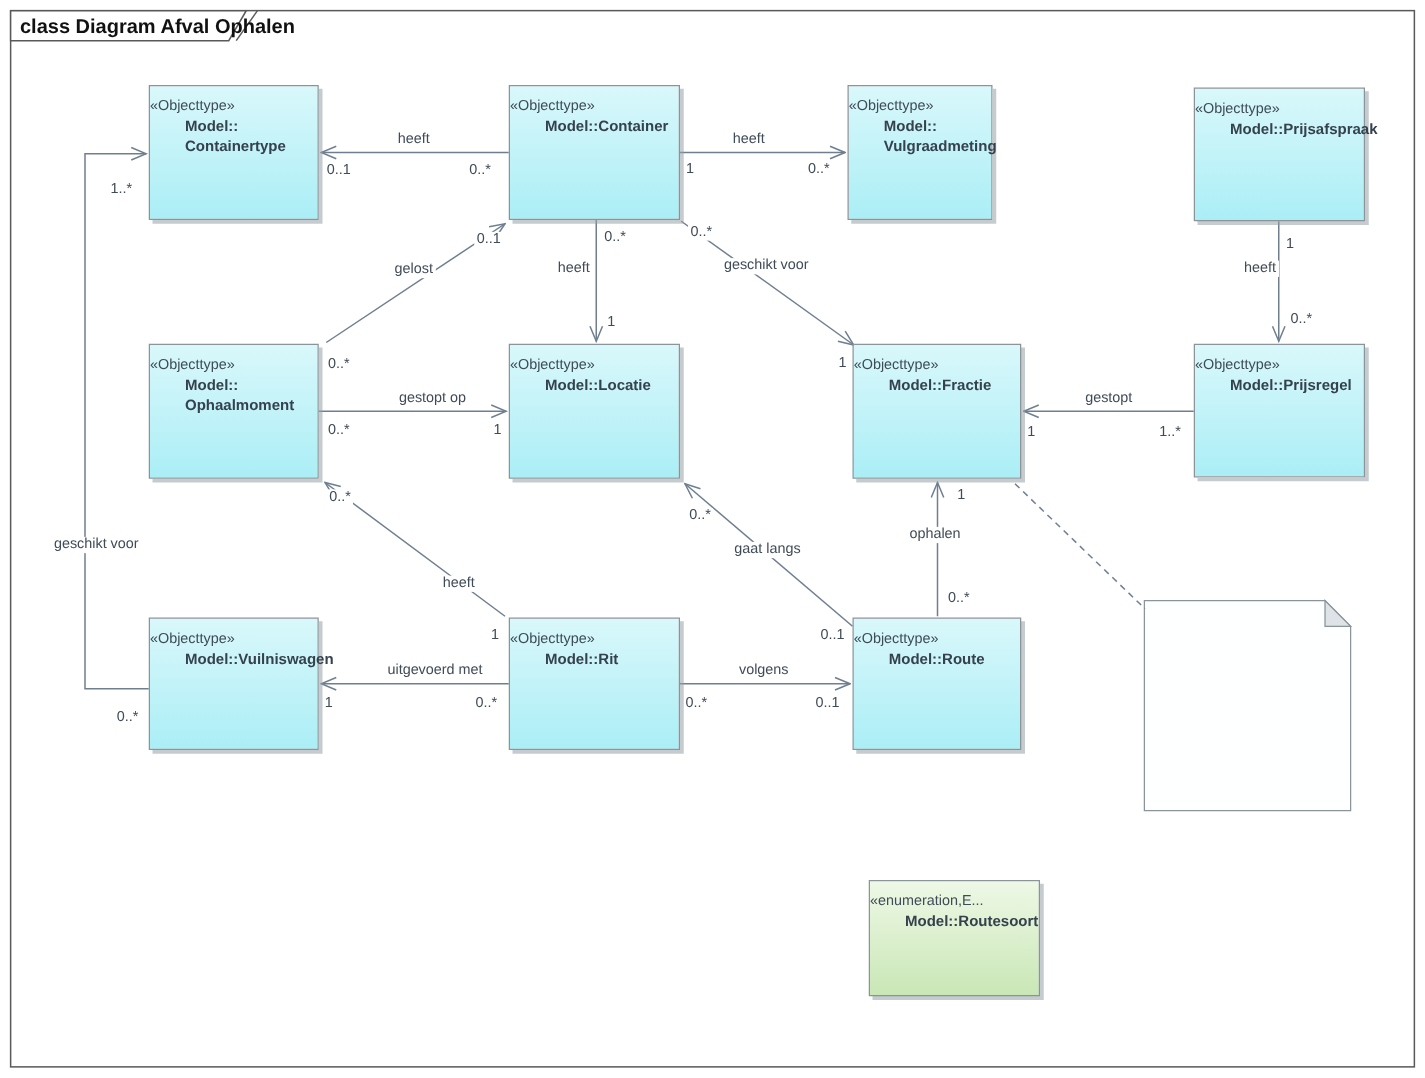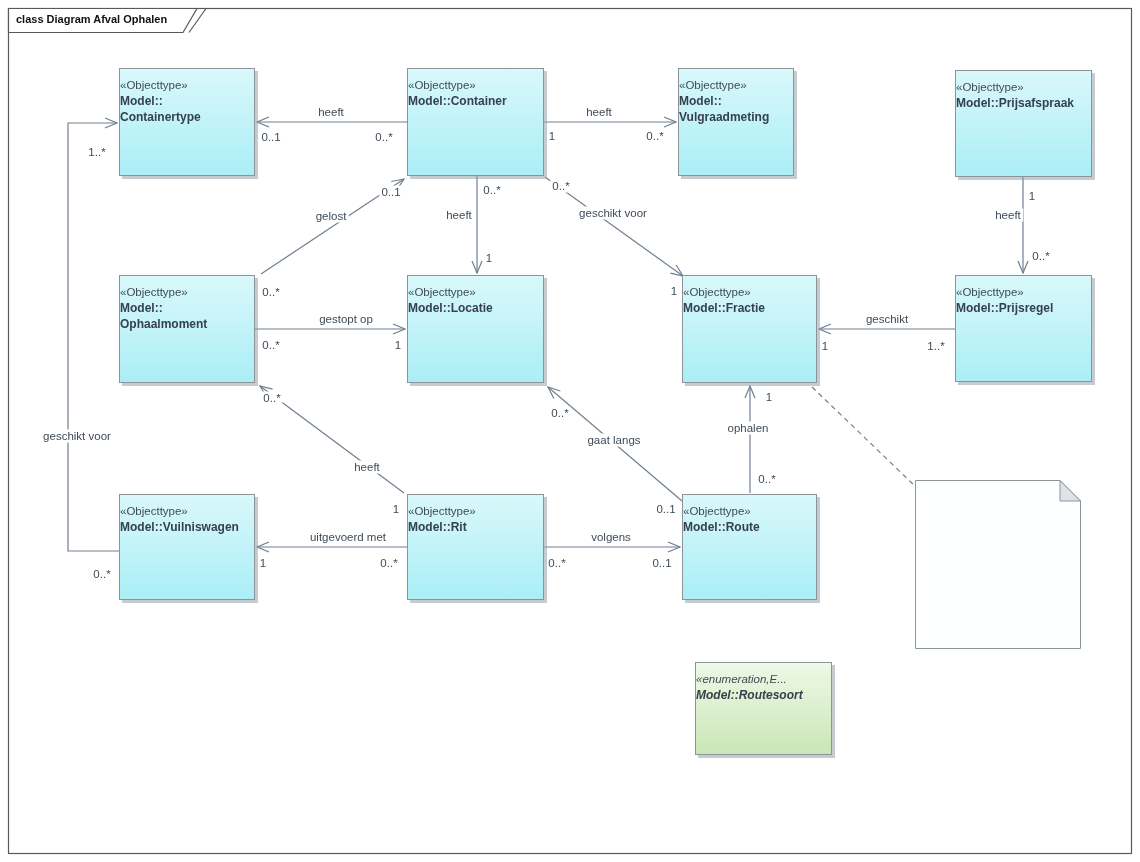--- a/index.html
+++ b/index.html
@@ -11,25 +11,25 @@
   .arrowhead{stroke:var(--line);fill:none;stroke-width:1.2;}
   .frame-shape{fill:none;stroke:#58595b;stroke-width:1.2;}
   .tab-shape{fill:#ffffff;stroke:#58595b;stroke-width:1.2;}
   .note-shape{fill:#feffff;stroke:#8a9499;stroke-width:1;}
   .note-fold{fill:#dde3e7;stroke:#8a9499;stroke-width:1;}
   .cls{position:absolute;box-sizing:border-box;border:1px solid #8a9499;
        background:linear-gradient(180deg,var(--box-top) 0%,var(--box-bottom) 100%);
        box-shadow:3px 3px 0 rgba(150,160,165,.55);text-align:left;}
   .cls.enum{background:linear-gradient(180deg,var(--enum-top) 0%,var(--enum-bottom) 100%);}
   .stereo{margin-top:8px;font-size:11.5px;color:#3f4b57;line-height:16px;}
-  .cname{font-size:12px;font-weight:bold;color:#35414d;line-height:16px;}
+  .cname{font-size:12px;font-weight:bold;color:#35414d;line-height:16px;padding-left:28px;}
   .cname span{display:block;}
   .lbl{position:absolute;transform:translate(-50%,-50%);white-space:nowrap;
        font-size:11.5px;color:#3f4b57;background:#fff;padding:0 2px;line-height:13px;}
-  .title-text{position:absolute;left:16px;top:13px;font-size:11px;font-weight:bold;color:#111;}
+  .title-text{position:absolute;left:16px;top:13px;font-size:16px;font-weight:bold;color:#111;}
   .note-text{position:absolute;font-size:11.5px;color:#3f4b57;line-height:17px;}
 </style>
 </head>
 <body>
 
 <div id="stage" style="--box-top: #d9f8fb; --box-bottom: #abeef6; --enum-top: #eef8e6; --enum-bottom: #c9e7b6; --line: #6f7f90;">
   <svg id="layer" width="1140" height="862" viewBox="0 0 1140 862">
     <defs>
       <marker id="arrow" viewBox="0 0 14 12" refX="13" refY="6" markerWidth="14" markerHeight="12" orient="auto" markerUnits="userSpaceOnUse">
         <path class="arrowhead" d="M1,1 L13,6 L1,11"></path>
@@ -74,21 +74,21 @@
     <span class="lbl" style="left: 391px; top: 192px;">0..1</span>
     <span class="lbl" style="left: 346px; top: 319px;">gestopt op</span>
     <span class="lbl" style="left: 271px; top: 345px;">0..*</span>
     <span class="lbl" style="left: 398px; top: 345px;">1</span>
     <span class="lbl" style="left: 77px; top: 436px;">geschikt voor</span>
     <span class="lbl" style="left: 102px; top: 574px;">0..*</span>
     <span class="lbl" style="left: 97px; top: 152px;">1..*</span>
     <span class="lbl" style="left: 1008px; top: 215px;">heeft</span>
     <span class="lbl" style="left: 1032px; top: 196px;">1</span>
     <span class="lbl" style="left: 1041px; top: 256px;">0..*</span>
-    <span class="lbl" style="left: 887px; top: 319px;">geschikt</span>
+    <span class="lbl" style="left: 887px; top: 319px;">gestopt</span>
     <span class="lbl" style="left: 936px; top: 346px;">1..*</span>
     <span class="lbl" style="left: 825px; top: 346px;">1</span>
     <span class="lbl" style="left: 367px; top: 467px;">heeft</span>
     <span class="lbl" style="left: 396px; top: 509px;">1</span>
     <span class="lbl" style="left: 272px; top: 398px;">0..*</span>
     <span class="lbl" style="left: 348px; top: 537px;">uitgevoerd met</span>
     <span class="lbl" style="left: 389px; top: 563px;">0..*</span>
     <span class="lbl" style="left: 263px; top: 563px;">1</span>
     <span class="lbl" style="left: 611px; top: 537px;">volgens</span>
     <span class="lbl" style="left: 557px; top: 563px;">0..*</span>
@@ -161,19 +161,19 @@
       <div class="cname">
         <span>Model::Rit</span>
       </div>
     </div>
     <div class="cls" style="left: 682px; top: 494px; width: 135px; height: 106px;">
       <div class="stereo">«Objecttype»</div>
       <div class="cname">
         <span>Model::Route</span>
       </div>
     </div>
-    <div class="cls enum" style="left: 695px; top: 662px; width: 137px; height: 93px; font-style: italic;">
+    <div class="cls enum" style="left: 695px; top: 704px; width: 137px; height: 93px;">
       <div class="stereo">«enumeration,E...</div>
       <div class="cname">
         <span>Model::Routesoort</span>
       </div>
     </div>
   </div>
 
 </body></html>

